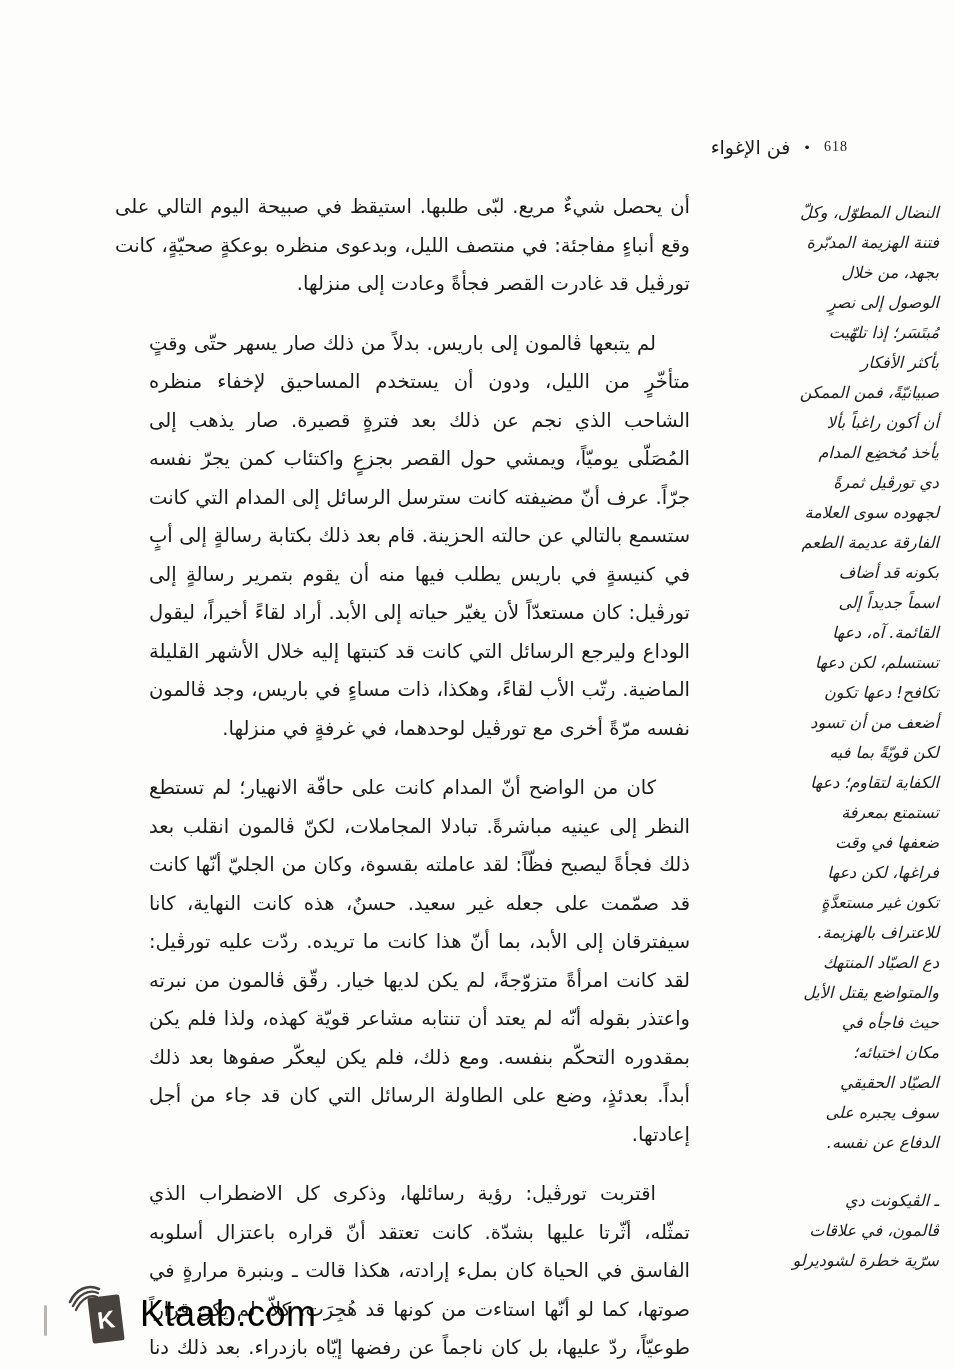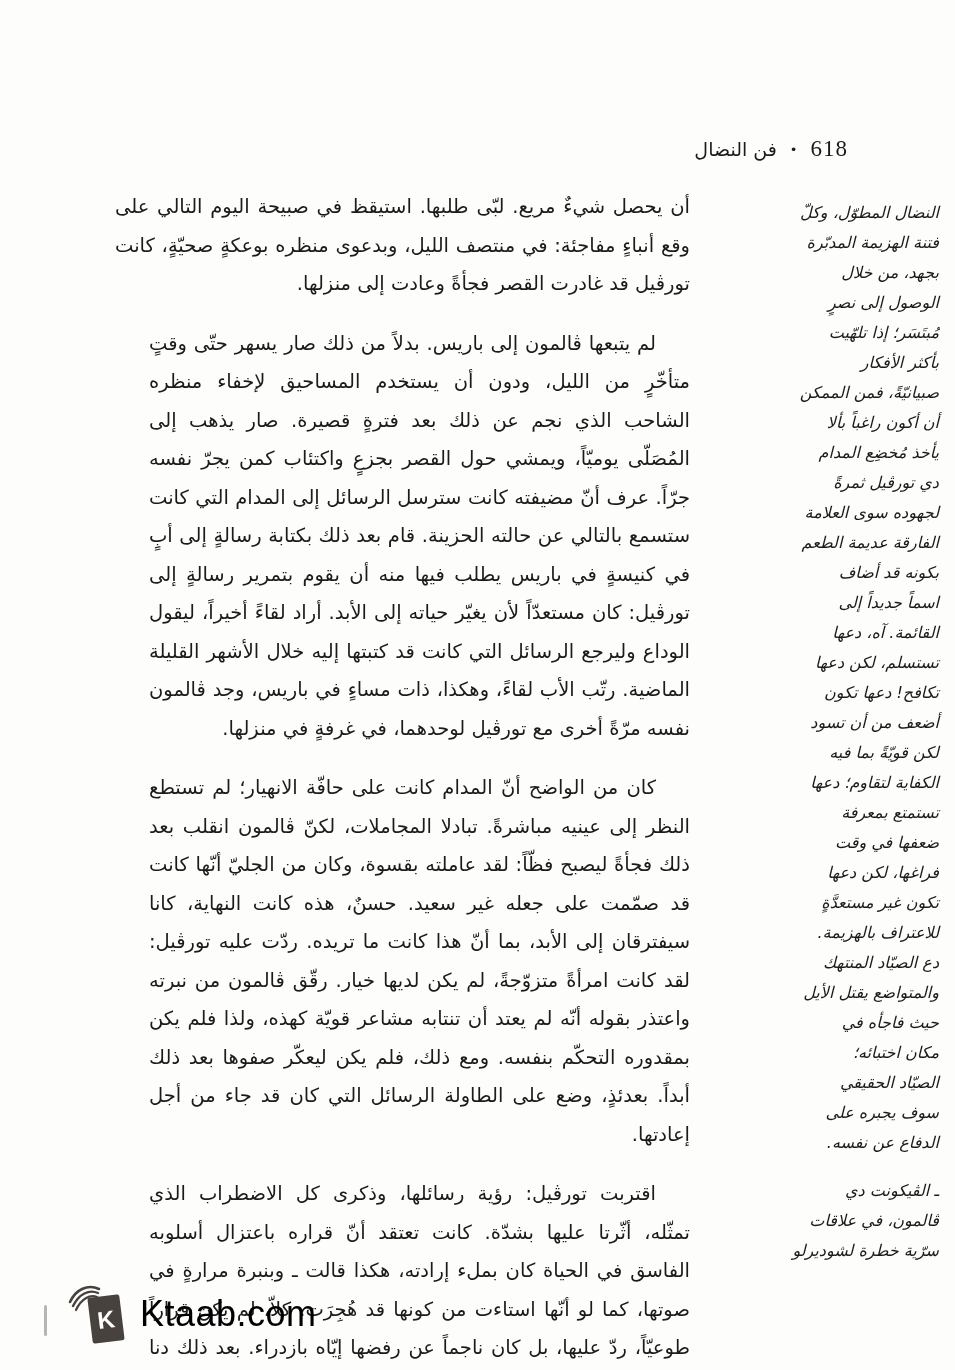--- a/index.html
+++ b/index.html
@@ -18,21 +18,21 @@
     position: absolute;
     top: 136px;
     right: 107px;
     direction: rtl;
     display: flex;
     align-items: center;
     gap: 13px;
   }
   .header .num {
     font-family: "Liberation Serif", serif;
-    font-size: 23px;
+    font-size: 14px;
     letter-spacing: 1px;
   }
   .header .sep { font-size: 13px; line-height: 1; }
   .header .title { font-size: 19px; }
 
   
   .body-col {
     position: absolute;
     top: 188px;
     right: 265px;
@@ -50,21 +50,21 @@
     position: absolute;
     top: 198px;
     left: 692px;
     width: 247px;
     direction: rtl;
     font-size: 16px;
     line-height: 30px;
     font-style: italic;
   }
   .margin-col .quote { white-space: pre-line; }
-  .margin-col .attr  { white-space: pre-line; margin-top: 18px; }
+  .margin-col .attr  { white-space: pre-line; margin-top: 28px; }
 
   
   .artifact {
     position: absolute;
     left: 44px;
     top: 1305px;
     width: 3px;
     height: 31px;
     background: #b9b5b1;
     border-radius: 2px;
@@ -89,21 +89,21 @@
   }
 </style>
 </head>
 <body>
 
 <div class="page">
 
   <header class="header">
     <span class="num">618</span>
     <span class="sep">•</span>
-    <span class="title">فن النضال</span>
+    <span class="title">فن الإغواء</span>
   </header>
 
   <main class="body-col">
     <p>أن يحصل شيءٌ مريع. لبّى طلبها. استيقظ في صبيحة اليوم التالي على وقع أنباءٍ مفاجئة: في منتصف الليل، وبدعوى منظره بوعكةٍ صحيّةٍ، كانت تورڤيل قد غادرت القصر فجأةً وعادت إلى منزلها.</p>
     <p class="indent">لم يتبعها ڤالمون إلى باريس. بدلاً من ذلك صار يسهر حتّى وقتٍ متأخّرٍ من الليل، ودون أن يستخدم المساحيق لإخفاء منظره الشاحب الذي نجم عن ذلك بعد فترةٍ قصيرة. صار يذهب إلى المُصَلّى يوميّاً، ويمشي حول القصر بجزعٍ واكتئاب كمن يجرّ نفسه جرّاً. عرف أنّ مضيفته كانت سترسل الرسائل إلى المدام التي كانت ستسمع بالتالي عن حالته الحزينة. قام بعد ذلك بكتابة رسالةٍ إلى أبٍ في كنيسةٍ في باريس يطلب فيها منه أن يقوم بتمرير رسالةٍ إلى تورڤيل: كان مستعدّاً لأن يغيّر حياته إلى الأبد. أراد لقاءً أخيراً، ليقول الوداع وليرجع الرسائل التي كانت قد كتبتها إليه خلال الأشهر القليلة الماضية. رتّب الأب لقاءً، وهكذا، ذات مساءٍ في باريس، وجد ڤالمون نفسه مرّةً أخرى مع تورڤيل لوحدهما، في غرفةٍ في منزلها.</p>
     <p class="indent">كان من الواضح أنّ المدام كانت على حافّة الانهيار؛ لم تستطع النظر إلى عينيه مباشرةً. تبادلا المجاملات، لكنّ ڤالمون انقلب بعد ذلك فجأةً ليصبح فظّاً: لقد عاملته بقسوة، وكان من الجليّ أنّها كانت قد صمّمت على جعله غير سعيد. حسنٌ، هذه كانت النهاية، كانا سيفترقان إلى الأبد، بما أنّ هذا كانت ما تريده. ردّت عليه تورڤيل: لقد كانت امرأةً متزوّجةً، لم يكن لديها خيار. رقّق ڤالمون من نبرته واعتذر بقوله أنّه لم يعتد أن تنتابه مشاعر قويّة كهذه، ولذا فلم يكن بمقدوره التحكّم بنفسه. ومع ذلك، فلم يكن ليعكّر صفوها بعد ذلك أبداً. بعدئذٍ، وضع على الطاولة الرسائل التي كان قد جاء من أجل إعادتها.</p>
     <p class="indent">اقتربت تورڤيل: رؤية رسائلها، وذكرى كل الاضطراب الذي تمثّله، أثّرتا عليها بشدّة. كانت تعتقد أنّ قراره باعتزال أسلوبه الفاسق في الحياة كان بملء إرادته، هكذا قالت ـ وبنبرة مرارةٍ في صوتها، كما لو أنّها استاءت من كونها قد هُجِرَت. كلاّ، لم يكن قراراً طوعيّاً، ردّ عليها، بل كان ناجماً عن رفضها إيّاه بازدراء. بعد ذلك دنا منها خطوةً وأخذها بين ذراعيه، لم تقاوم. وصرخ «امرأةٌ جديرةٌ بالعبادة!» «ليس لديك فكرة عن الحبّ الذي</p>
   </main>
 
   <aside class="margin-col">

